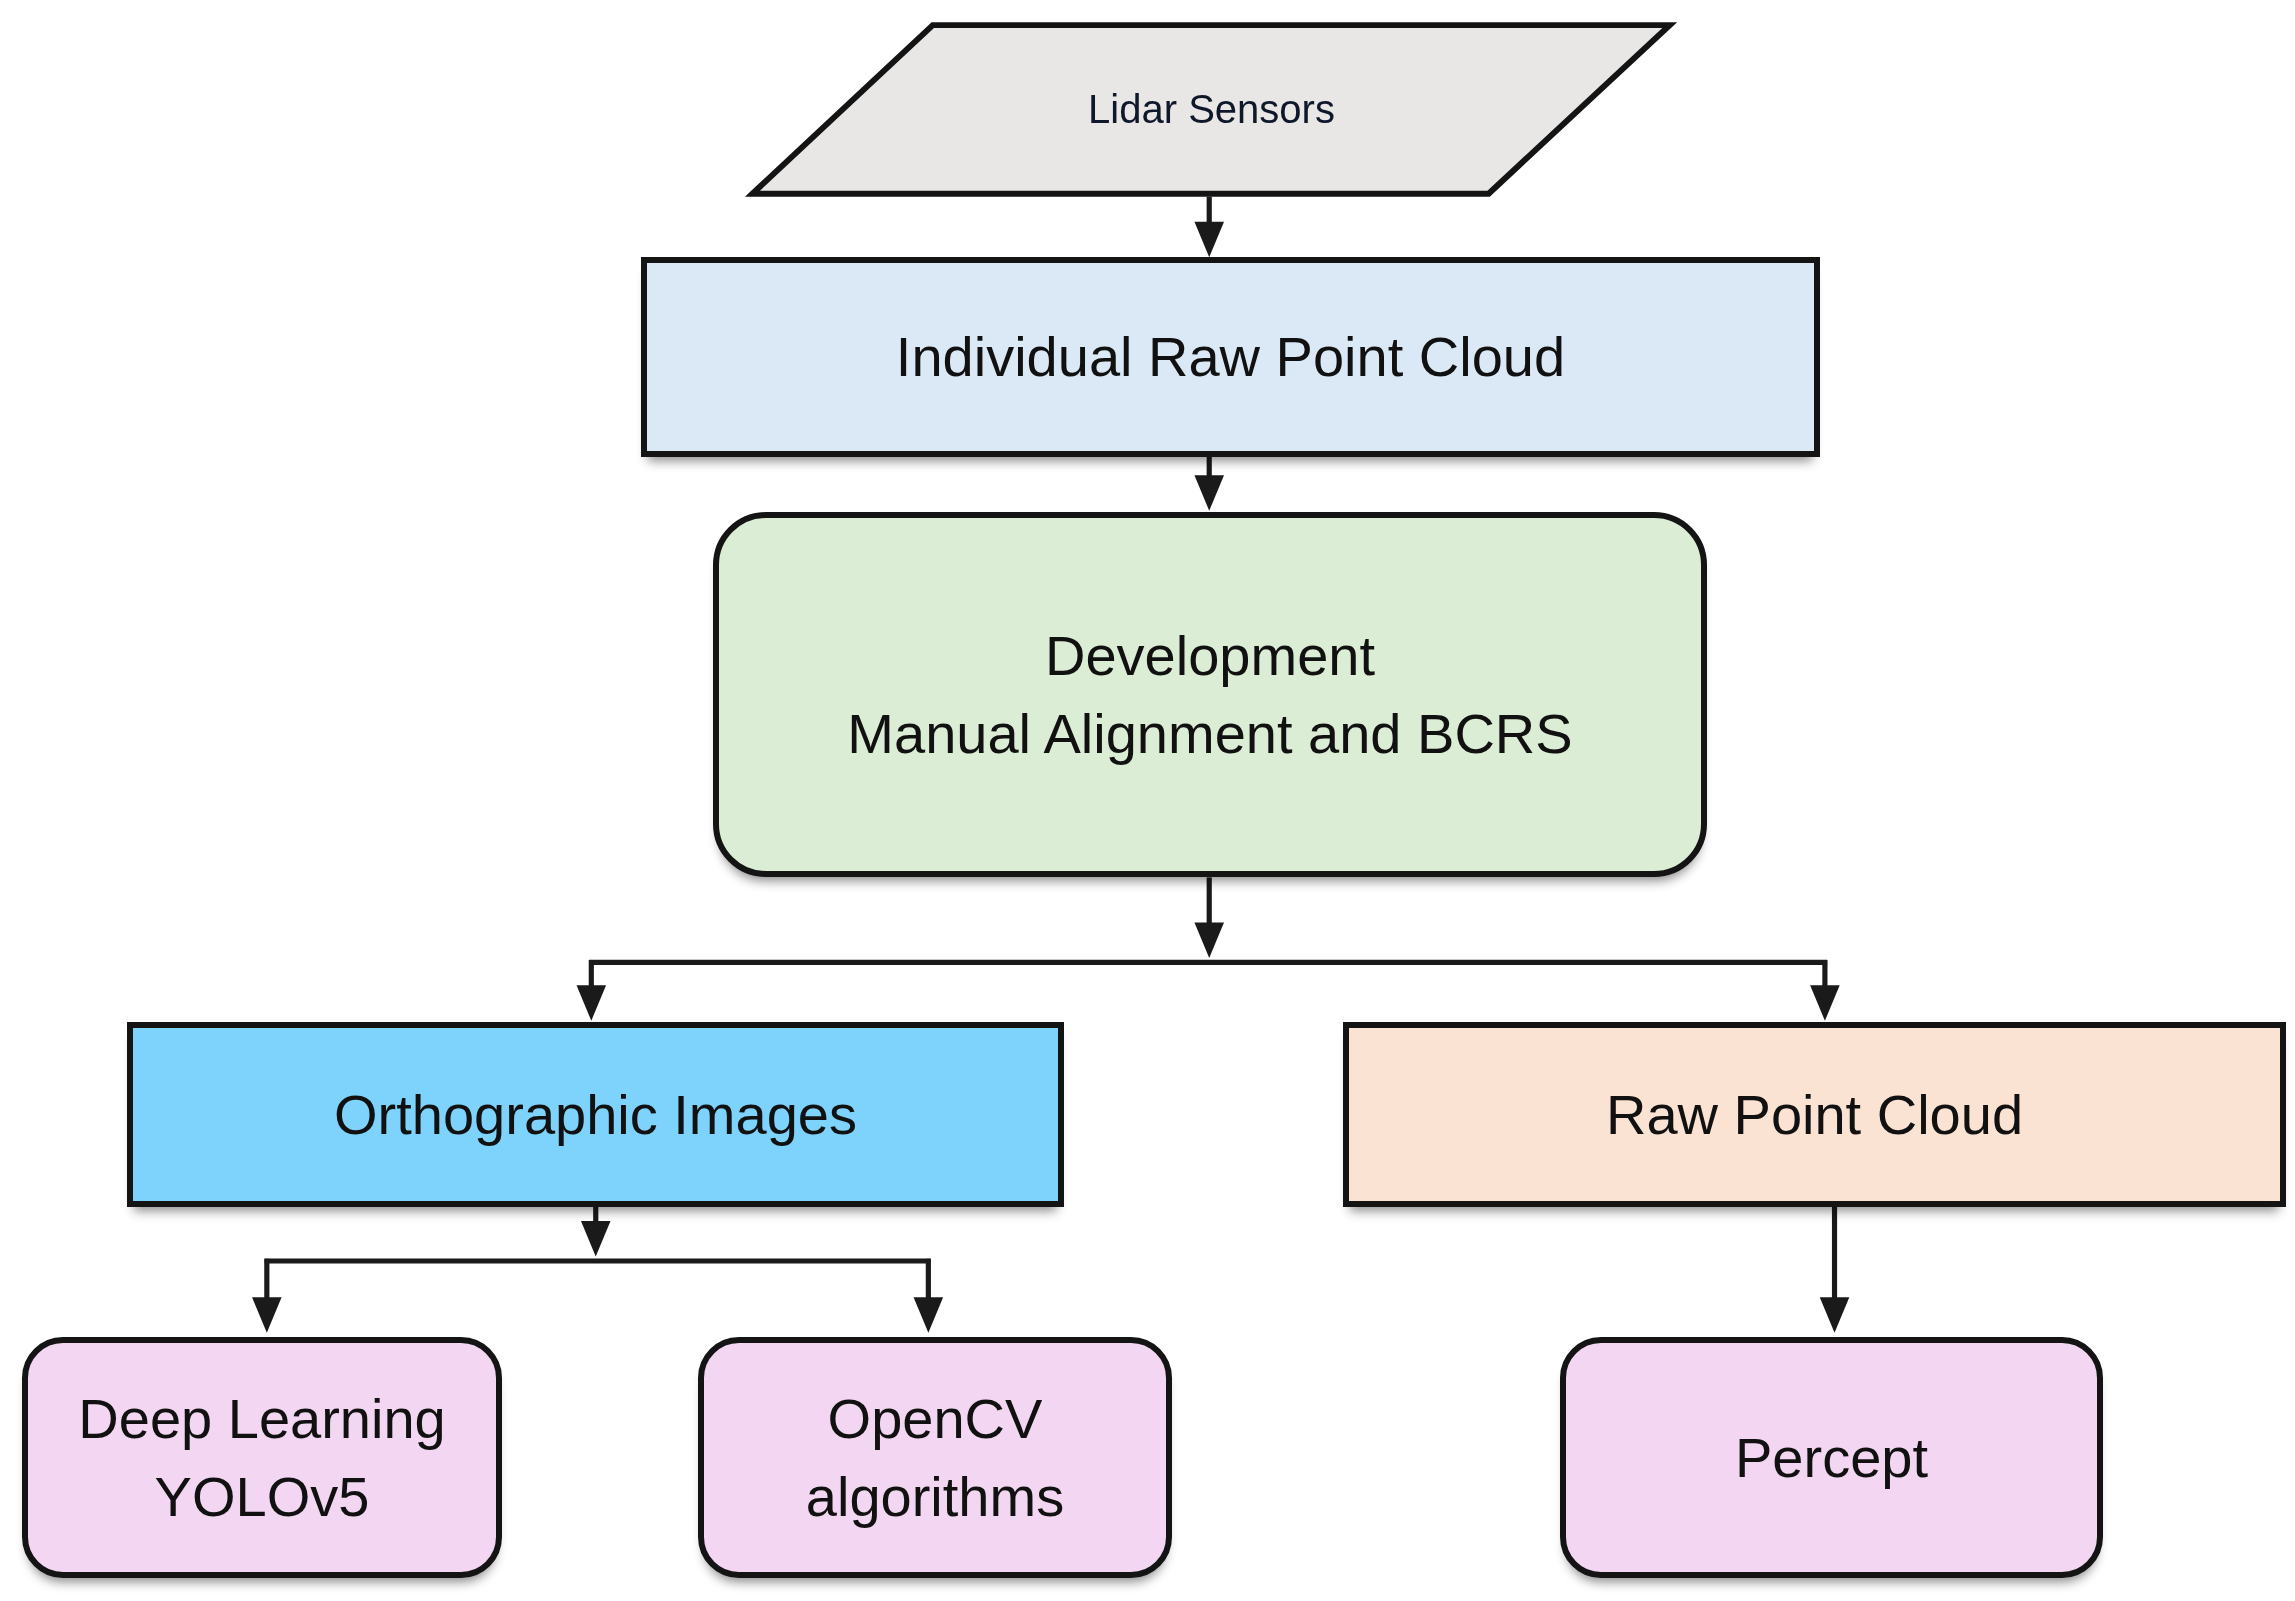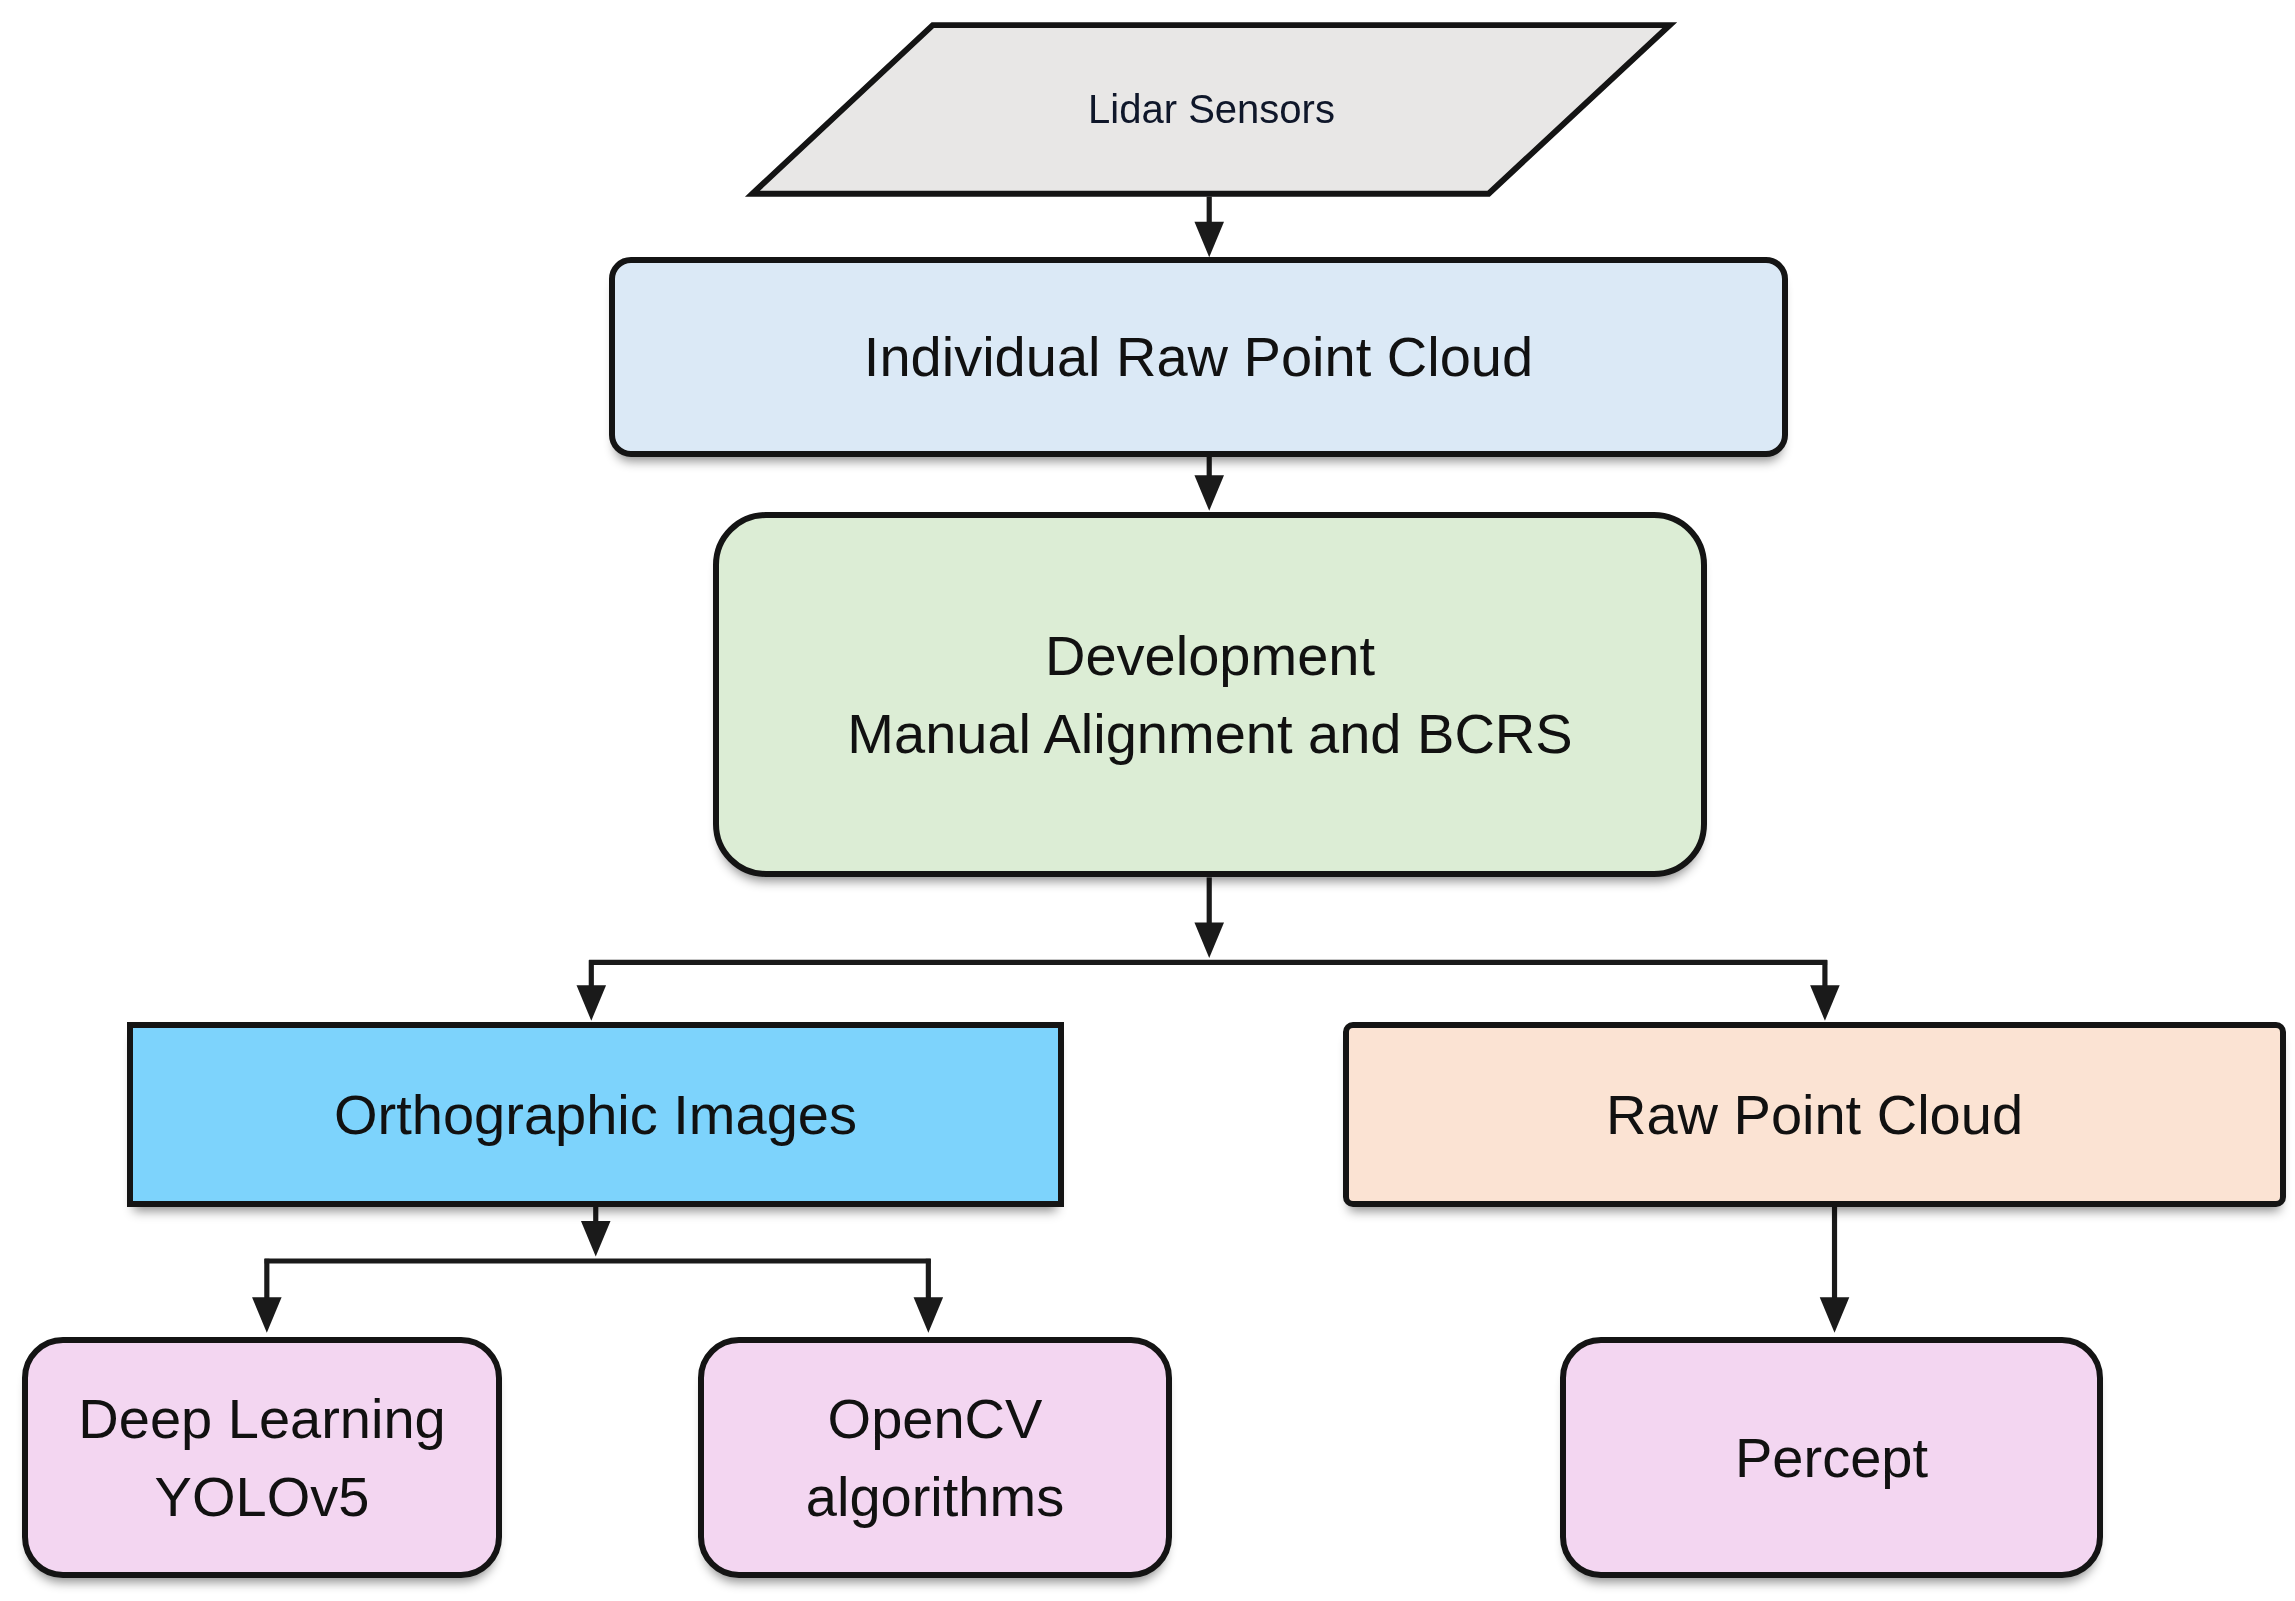--- a/index.html
+++ b/index.html
@@ -19,24 +19,24 @@
     flex-direction:column;
     align-items:center;
     justify-content:center;
     text-align:center;
     font-size:56px;
     line-height:1.38;
     color:#111111;
     border:6px solid #141414;
     box-shadow:0 10.4px 10.4px -6.7px rgba(0,0,0,0.45);
   }
-  .node-blue{left:609px;top:257px;width:1179px;height:200px;background:#dbe9f6;border-radius:22px;}
+  .node-blue{left:641px;top:257px;width:1179px;height:200px;background:#dbe9f6;}
   .node-green{left:713px;top:512px;width:994px;height:365px;background:#dcedd5;border-radius:53px;}
   .node-peach-left{left:127px;top:1022px;width:937px;height:185px;background:#7dd3fc;}
-  .node-peach-right{left:1343px;top:1022px;width:943px;height:185px;background:#fbe3d3;border-radius:10px;}
+  .node-peach-right{left:1343px;top:1022px;width:943px;height:185px;background:#fbe3d3;}
   .node-pink1{left:22px;top:1337px;width:480px;height:241px;background:#f3d6f1;border-radius:41px;}
   .node-pink2{left:698px;top:1337px;width:474px;height:241px;background:#f3d6f1;border-radius:41px;}
   .node-pink3{left:1560px;top:1337px;width:543px;height:241px;background:#f3d6f1;border-radius:41px;}
   .parallelogram-label{
     position:absolute;left:753px;top:25px;width:917px;height:169px;
     display:flex;align-items:center;justify-content:center;
     font-size:40px;color:#0f172a;
   }
   .label-line{display:block;}
 </style>

